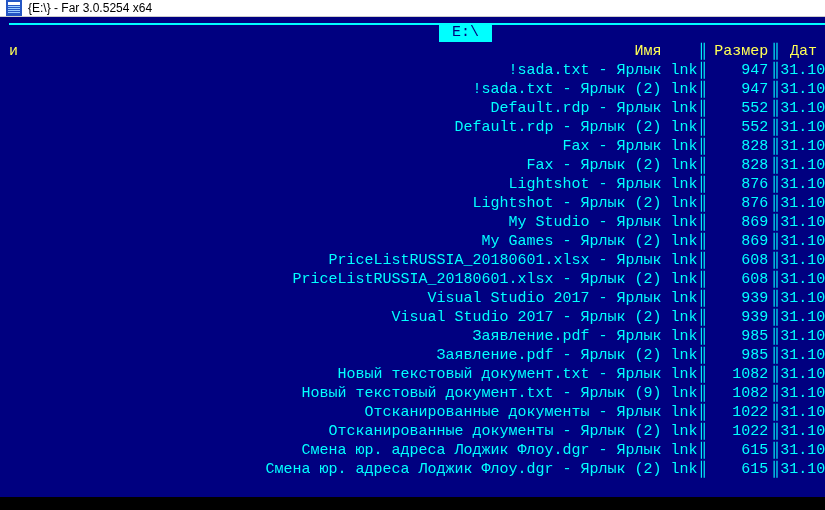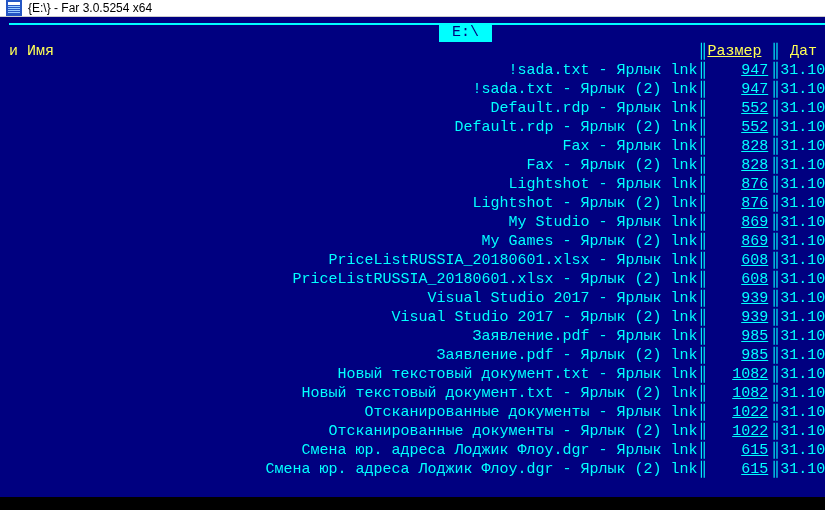--- a/index.html
+++ b/index.html
@@ -40,29 +40,29 @@
     height: 19px;
   }
   .spacer-row { height: 6px; }
   
   .cell { overflow: hidden; }
   .c-left   { width: 9px; text-align: left; }
   .c-sel    { width: 18px; text-align: left; }
   .c-name   { width: 637px; text-align: right; overflow: hidden; }
   .c-ext    { width: 36px; text-align: right; }
   .c-sep1   { width: 10px; text-align: center; }
-  .c-size   { width: 63px; text-align: right; padding-right: 2px; text-decoration: underline; }
+  .c-size   { width: 63px; text-align: right; padding-right: 2px; }
   .c-sep2   { width: 10px; text-align: center; }
   .c-date   { width: 45px; text-align: right; }
   .path-inv {
     background: #00ffff;
     color: #000080;
     padding: 0 4px;
   }
-  .hdr { color: #ffff55; text-align: left; }
+  .hdr { color: #ffff55; text-align: right; }
   .hdr-l { text-align: left; }
   .hdr-r { text-align: right; padding-right: 8px;}
   .hline {
     border-top: 2px solid #00ffff;
     height: 0;
   }
   .vline {
     color: #00ffff;
   }
 </style>
@@ -115,19 +115,19 @@
       <div class="row"><div class="cell c-left"></div><div class="cell c-sel"></div><div class="cell c-name">Lightshot - Ярлык (2)</div><div class="cell c-ext">lnk</div><div class="cell c-sep1 vline">║</div><div class="cell c-size">876</div><div class="cell c-sep2 vline">║</div><div class="cell c-date">31.10</div></div>
       <div class="row"><div class="cell c-left"></div><div class="cell c-sel"></div><div class="cell c-name">My Studio - Ярлык</div><div class="cell c-ext">lnk</div><div class="cell c-sep1 vline">║</div><div class="cell c-size">869</div><div class="cell c-sep2 vline">║</div><div class="cell c-date">31.10</div></div>
       <div class="row"><div class="cell c-left"></div><div class="cell c-sel"></div><div class="cell c-name">My Games - Ярлык (2)</div><div class="cell c-ext">lnk</div><div class="cell c-sep1 vline">║</div><div class="cell c-size">869</div><div class="cell c-sep2 vline">║</div><div class="cell c-date">31.10</div></div>
       <div class="row"><div class="cell c-left"></div><div class="cell c-sel"></div><div class="cell c-name">PriceListRUSSIA_20180601.xlsx - Ярлык</div><div class="cell c-ext">lnk</div><div class="cell c-sep1 vline">║</div><div class="cell c-size">608</div><div class="cell c-sep2 vline">║</div><div class="cell c-date">31.10</div></div>
       <div class="row"><div class="cell c-left"></div><div class="cell c-sel"></div><div class="cell c-name">PriceListRUSSIA_20180601.xlsx - Ярлык (2)</div><div class="cell c-ext">lnk</div><div class="cell c-sep1 vline">║</div><div class="cell c-size">608</div><div class="cell c-sep2 vline">║</div><div class="cell c-date">31.10</div></div>
       <div class="row"><div class="cell c-left"></div><div class="cell c-sel"></div><div class="cell c-name">Visual Studio 2017 - Ярлык</div><div class="cell c-ext">lnk</div><div class="cell c-sep1 vline">║</div><div class="cell c-size">939</div><div class="cell c-sep2 vline">║</div><div class="cell c-date">31.10</div></div>
       <div class="row"><div class="cell c-left"></div><div class="cell c-sel"></div><div class="cell c-name">Visual Studio 2017 - Ярлык (2)</div><div class="cell c-ext">lnk</div><div class="cell c-sep1 vline">║</div><div class="cell c-size">939</div><div class="cell c-sep2 vline">║</div><div class="cell c-date">31.10</div></div>
       <div class="row"><div class="cell c-left"></div><div class="cell c-sel"></div><div class="cell c-name">Заявление.pdf - Ярлык</div><div class="cell c-ext">lnk</div><div class="cell c-sep1 vline">║</div><div class="cell c-size">985</div><div class="cell c-sep2 vline">║</div><div class="cell c-date">31.10</div></div>
       <div class="row"><div class="cell c-left"></div><div class="cell c-sel"></div><div class="cell c-name">Заявление.pdf - Ярлык (2)</div><div class="cell c-ext">lnk</div><div class="cell c-sep1 vline">║</div><div class="cell c-size">985</div><div class="cell c-sep2 vline">║</div><div class="cell c-date">31.10</div></div>
       <div class="row"><div class="cell c-left"></div><div class="cell c-sel"></div><div class="cell c-name">Новый текстовый документ.txt - Ярлык</div><div class="cell c-ext">lnk</div><div class="cell c-sep1 vline">║</div><div class="cell c-size">1082</div><div class="cell c-sep2 vline">║</div><div class="cell c-date">31.10</div></div>
-      <div class="row"><div class="cell c-left"></div><div class="cell c-sel"></div><div class="cell c-name">Новый текстовый документ.txt - Ярлык (2)</div><div class="cell c-ext">lnk</div><div class="cell c-sep1 vline">║</div><div class="cell c-size">1082</div><div class="cell c-sep2 vline">║</div><div class="cell c-date">31.10</div></div>
+      <div class="row"><div class="cell c-left"></div><div class="cell c-sel"></div><div class="cell c-name">Новый текстовый документ.txt - Ярлык (9)</div><div class="cell c-ext">lnk</div><div class="cell c-sep1 vline">║</div><div class="cell c-size">1082</div><div class="cell c-sep2 vline">║</div><div class="cell c-date">31.10</div></div>
       <div class="row"><div class="cell c-left"></div><div class="cell c-sel"></div><div class="cell c-name">Отсканированные документы - Ярлык</div><div class="cell c-ext">lnk</div><div class="cell c-sep1 vline">║</div><div class="cell c-size">1022</div><div class="cell c-sep2 vline">║</div><div class="cell c-date">31.10</div></div>
       <div class="row"><div class="cell c-left"></div><div class="cell c-sel"></div><div class="cell c-name">Отсканированные документы - Ярлык (2)</div><div class="cell c-ext">lnk</div><div class="cell c-sep1 vline">║</div><div class="cell c-size">1022</div><div class="cell c-sep2 vline">║</div><div class="cell c-date">31.10</div></div>
       <div class="row"><div class="cell c-left"></div><div class="cell c-sel"></div><div class="cell c-name">Смена юр. адреса Лоджик Флоу.dgr - Ярлык</div><div class="cell c-ext">lnk</div><div class="cell c-sep1 vline">║</div><div class="cell c-size">615</div><div class="cell c-sep2 vline">║</div><div class="cell c-date">31.10</div></div>
       <div class="row"><div class="cell c-left"></div><div class="cell c-sel"></div><div class="cell c-name">Смена юр. адреса Лоджик Флоу.dgr - Ярлык (2)</div><div class="cell c-ext">lnk</div><div class="cell c-sep1 vline">║</div><div class="cell c-size">615</div><div class="cell c-sep2 vline">║</div><div class="cell c-date">31.10</div></div>
     </div>
 </div>
 
 </body></html>

